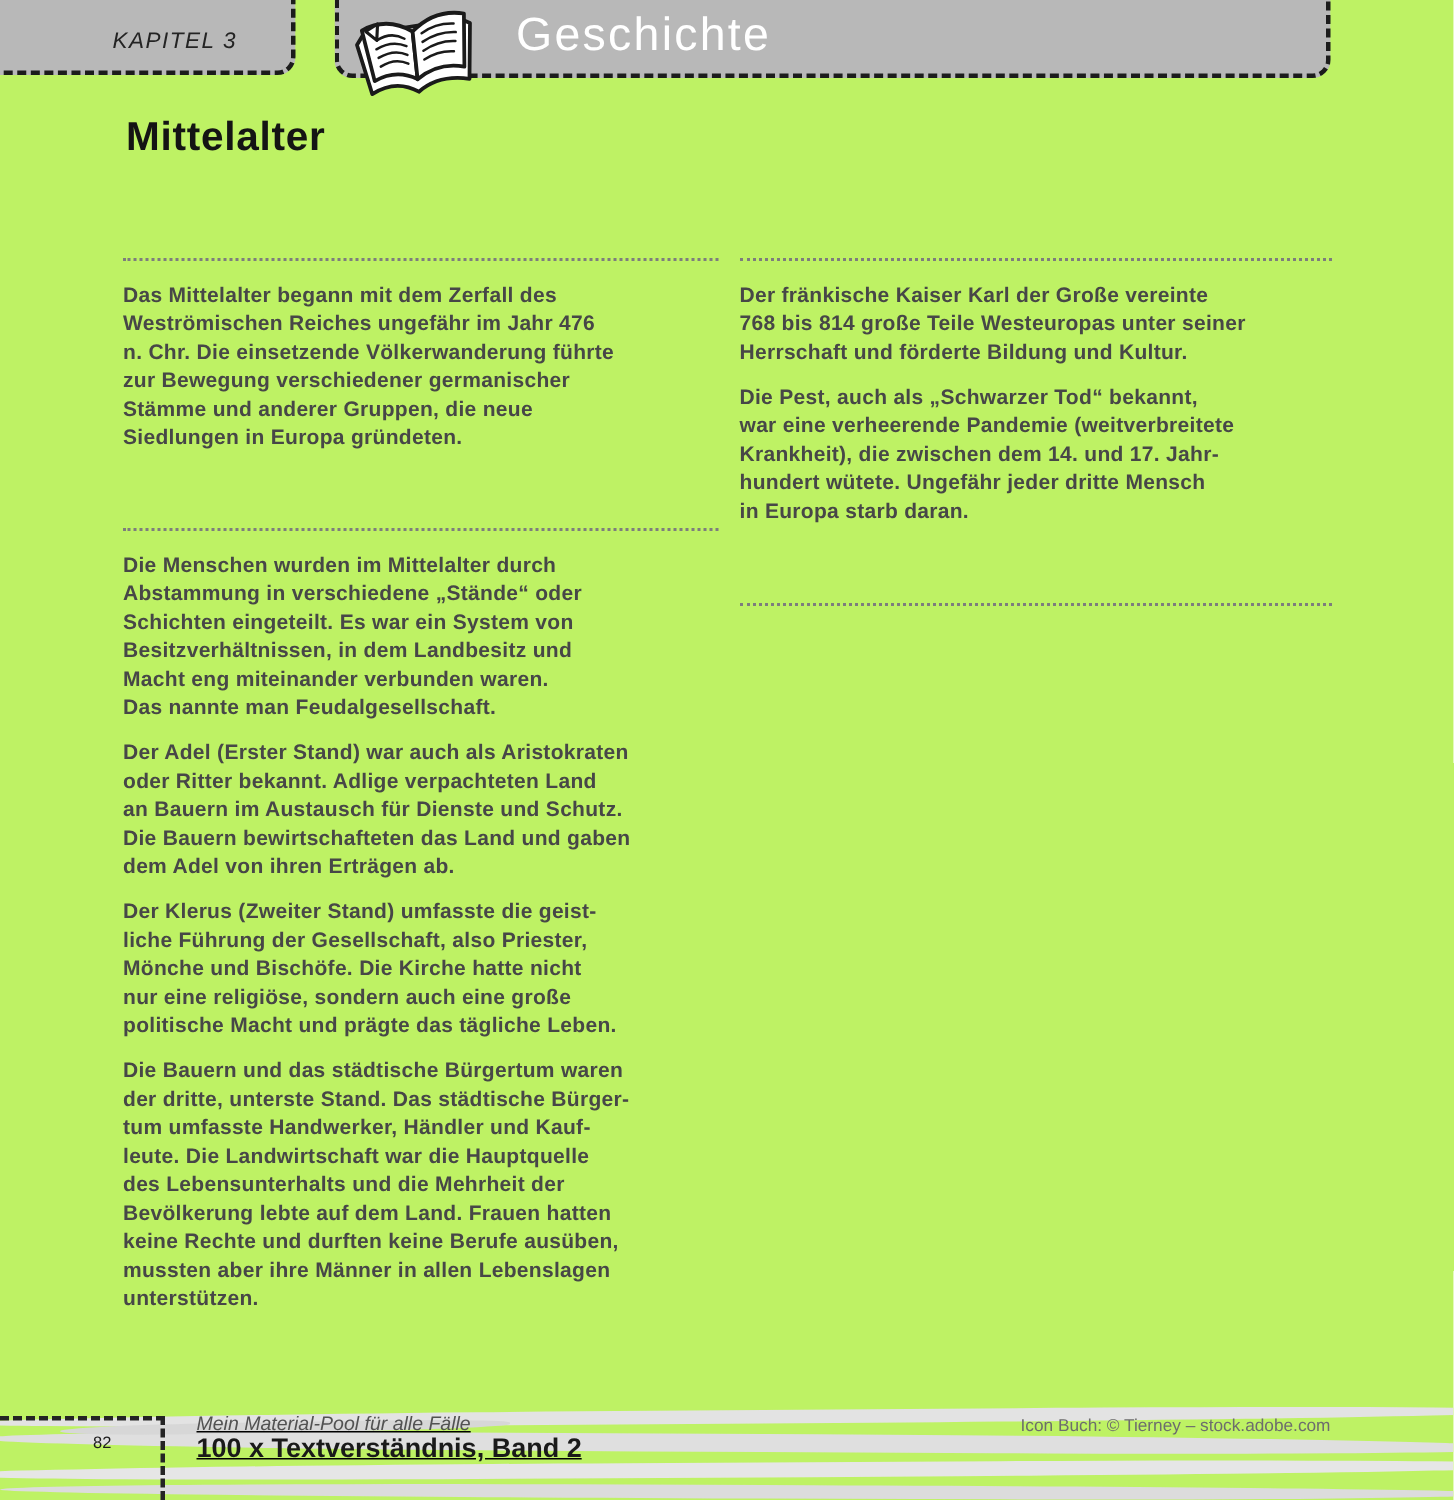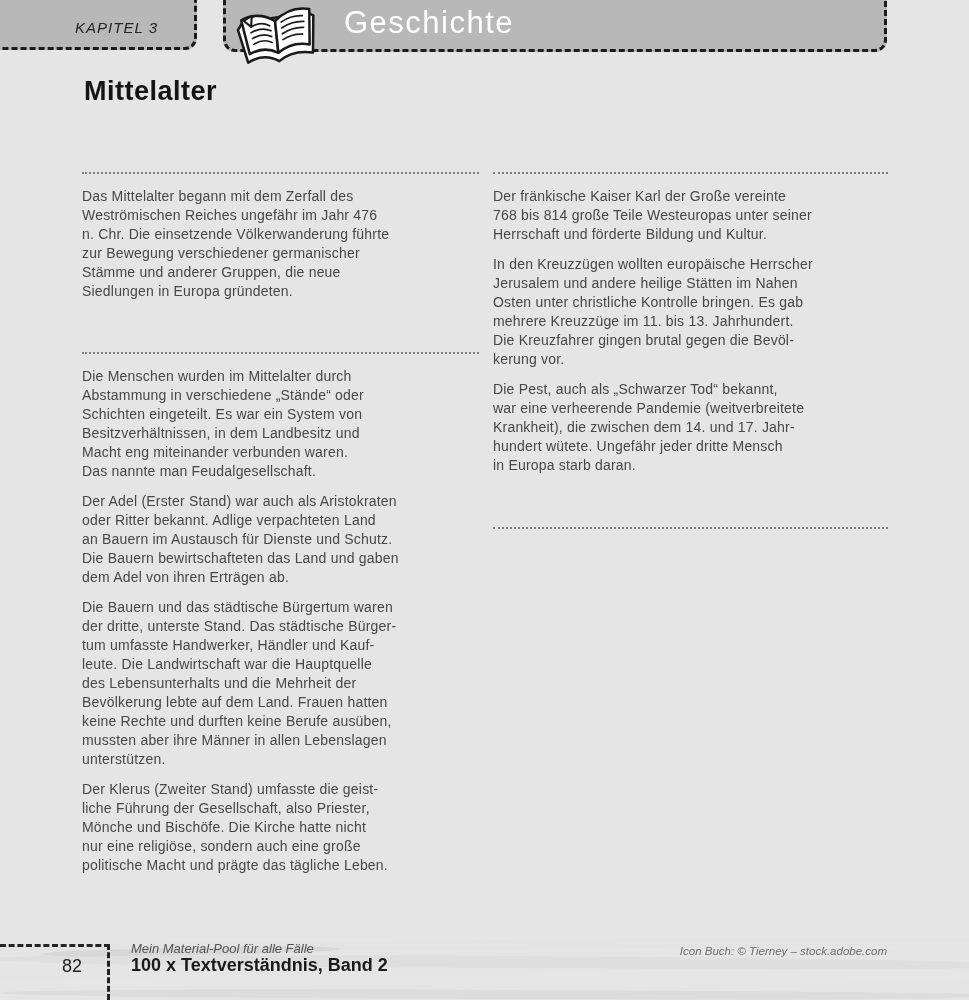--- a/index.html
+++ b/index.html
@@ -1,21 +1,21 @@
 <!DOCTYPE html>
 <html lang="de"><head>
 <meta charset="utf-8">
 <style>
   * { box-sizing: border-box; margin: 0; padding: 0; }
   html, body { background: #ffffff; }
   .page {
     position: relative;
     width: 969px;
     height: 1000px;
-    background: #e5e5e5;
+    background: #bef264;
     font-family: "Liberation Sans", sans-serif;
     overflow: hidden;
   }
 
   
   .kapitel-box {
     position: absolute;
     left: -12px; top: -14px;
     width: 209px; height: 64px;
     background: #b8b8b8;
@@ -68,20 +68,21 @@
   .section { border-top: 2px dotted #7d7d7d; padding-top: 13px; }
   .section.gap-left  { margin-top: 51px; }
   .section.gap-right { margin-top: 52px; }
   .body-par {
     margin: 0 0 11px 0;
     font-size: 14px;
     line-height: 19px;
     letter-spacing: 0.2px;
     color: #474747;
     white-space: pre;
+    font-weight: bold;
   }
   .body-par:last-child { margin-bottom: 0; }
 
   
   .footer-texture {
     position: absolute;
     left: 0; top: 930px;
     width: 969px; height: 70px;
     overflow: hidden;
   }
@@ -95,45 +96,45 @@
   .footer-corner {
     position: absolute;
     left: 0; top: 944px;
     width: 110px; height: 56px;
     border-top: 3px dashed #242424;
     border-right: 3px dashed #242424;
   }
   .page-number {
     position: absolute;
     left: 62px; top: 956px;
-    font-size: 18px;
+    font-size: 11px;
     color: #1c1c1c;
   }
-  .series-block { position: absolute; left: 131px; top: 941px; }
+  .series-block { position: absolute; left: 131px; top: 941px; text-decoration: underline; }
   .series-title {
     font-style: italic;
     font-size: 13px;
     line-height: 16px;
     color: #525252;
   }
   .volume-title {
     font-weight: bold;
     font-size: 18px;
     line-height: 17px;
     color: #1a1a1a;
   }
   .credits {
     position: absolute;
     right: 82px; top: 944px;
     text-align: right;
     font-size: 11.5px;
     line-height: 15px;
     color: #6d6d6d;
   }
-  .credit-icon-line { font-style: italic; }
+  .credit-icon-line { }
 </style>
 </head>
 <body>
 
 <div class="page">
 
   <div class="kapitel-box">
     <span class="kapitel-label">KAPITEL 3</span>
   </div>
 
@@ -174,48 +175,42 @@
 Abstammung in verschiedene „Stände“ oder
 Schichten eingeteilt. Es war ein System von
 Besitzverhältnissen, in dem Landbesitz und
 Macht eng miteinander verbunden waren.
 Das nannte man Feudalgesellschaft.</p>
       <p class="body-par">Der Adel (Erster Stand) war auch als Aristokraten
 oder Ritter bekannt. Adlige verpachteten Land
 an Bauern im Austausch für Dienste und Schutz.
 Die Bauern bewirtschafteten das Land und gaben
 dem Adel von ihren Erträgen ab.</p>
+      <p class="body-par">Der Klerus (Zweiter Stand) umfasste die geist-
+liche Führung der Gesellschaft, also Priester,
+Mönche und Bischöfe. Die Kirche hatte nicht
+nur eine religiöse, sondern auch eine große
+politische Macht und prägte das tägliche Leben.</p>
       <p class="body-par">Die Bauern und das städtische Bürgertum waren
 der dritte, unterste Stand. Das städtische Bürger-
 tum umfasste Handwerker, Händler und Kauf-
 leute. Die Landwirtschaft war die Hauptquelle
 des Lebensunterhalts und die Mehrheit der
 Bevölkerung lebte auf dem Land. Frauen hatten
 keine Rechte und durften keine Berufe ausüben,
 mussten aber ihre Männer in allen Lebenslagen
 unterstützen.</p>
-      <p class="body-par">Der Klerus (Zweiter Stand) umfasste die geist-
-liche Führung der Gesellschaft, also Priester,
-Mönche und Bischöfe. Die Kirche hatte nicht
-nur eine religiöse, sondern auch eine große
-politische Macht und prägte das tägliche Leben.</p>
     </div>
   </div>
 
   <div class="col col-right">
     <div class="section">
       <p class="body-par">Der fränkische Kaiser Karl der Große vereinte
 768 bis 814 große Teile Westeuropas unter seiner
 Herrschaft und förderte Bildung und Kultur.</p>
-      <p class="body-par">In den Kreuzzügen wollten europäische Herrscher
-Jerusalem und andere heilige Stätten im Nahen
-Osten unter christliche Kontrolle bringen. Es gab
-mehrere Kreuzzüge im 11. bis 13. Jahrhundert.
-Die Kreuzfahrer gingen brutal gegen die Bevöl-
-kerung vor.</p>
       <p class="body-par">Die Pest, auch als „Schwarzer Tod“ bekannt,
 war eine verheerende Pandemie (weitverbreitete
 Krankheit), die zwischen dem 14. und 17. Jahr-
 hundert wütete. Ungefähr jeder dritte Mensch
 in Europa starb daran.</p>
     </div>
     <div class="section gap-right">
     </div>
   </div>
 

